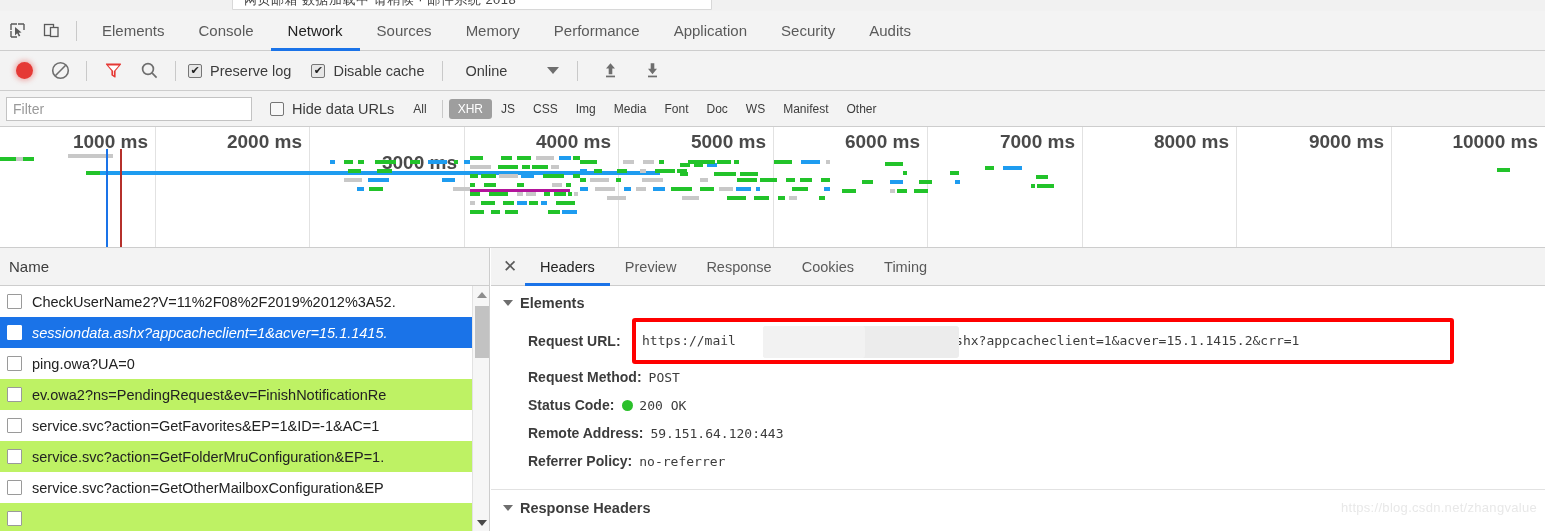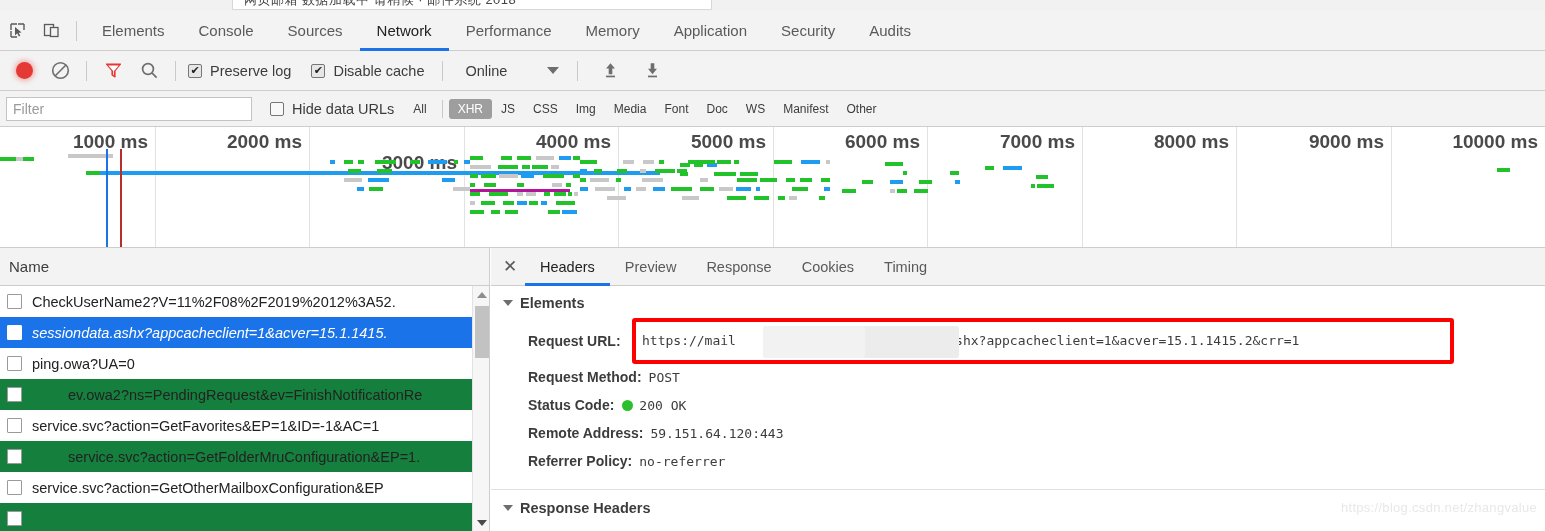--- a/index.html
+++ b/index.html
@@ -112,21 +112,21 @@
   .list-header{
     height:38px; background:#f3f3f3; border-bottom:1px solid #cdcdcd;
     display:flex; align-items:center; padding-left:9px;
     font-size:15px; color:#3c3c3c;
   }
   .rows{ position:absolute; left:0; top:38px; width:473px; height:245px; overflow:hidden; }
   .row{
     height:31px; display:flex; align-items:center; padding-left:7px;
     font-size:14.5px; color:#222; white-space:nowrap; cursor:pointer;
   }
-  .row.odd{ background:#15803d;gap:36px; }
+  .row.odd{ background:#bef264; }
   .row.even{ background:#ffffff; }
   .row.selected{ background:#1a73e8; color:#fff;font-style:italic; }
   .row-chk{
     width:15px; height:15px; border:1px solid #9a9a9a; background:#fff;
     margin-right:10px; flex:0 0 auto; border-radius:1px;
   }
   .row.selected .row-chk{ border-color:#fff; }
 
   .vscroll{
     position:absolute; right:0; top:38px; width:17px; height:245px;
@@ -221,24 +221,24 @@
     </div>
     <div class="tb-icon">
       <svg width="17" height="17" viewBox="0 0 17 17">
         <rect x="1.5" y="2.5" width="9" height="11" stroke="#5a5a5a" stroke-width="1.3" fill="none"></rect>
         <rect x="7.5" y="5.5" width="7.5" height="9" stroke="#5a5a5a" stroke-width="1.3" fill="#f3f3f3"></rect>
       </svg>
     </div>
     <div class="tb-sep"></div>
     <div class="dt-tab">Elements</div>
     <div class="dt-tab">Console</div>
+    <div class="dt-tab active">Network</div>
     <div class="dt-tab">Sources</div>
-    <div class="dt-tab active">Network</div>
+    <div class="dt-tab">Memory</div>
     <div class="dt-tab">Performance</div>
-    <div class="dt-tab">Memory</div>
     <div class="dt-tab">Application</div>
     <div class="dt-tab">Security</div>
     <div class="dt-tab">Audits</div>
   </div>
 
   <div class="controlbar">
     <div class="ctl-icon">
       <div class="rec-dot"></div>
     </div>
     <div class="ctl-icon">

